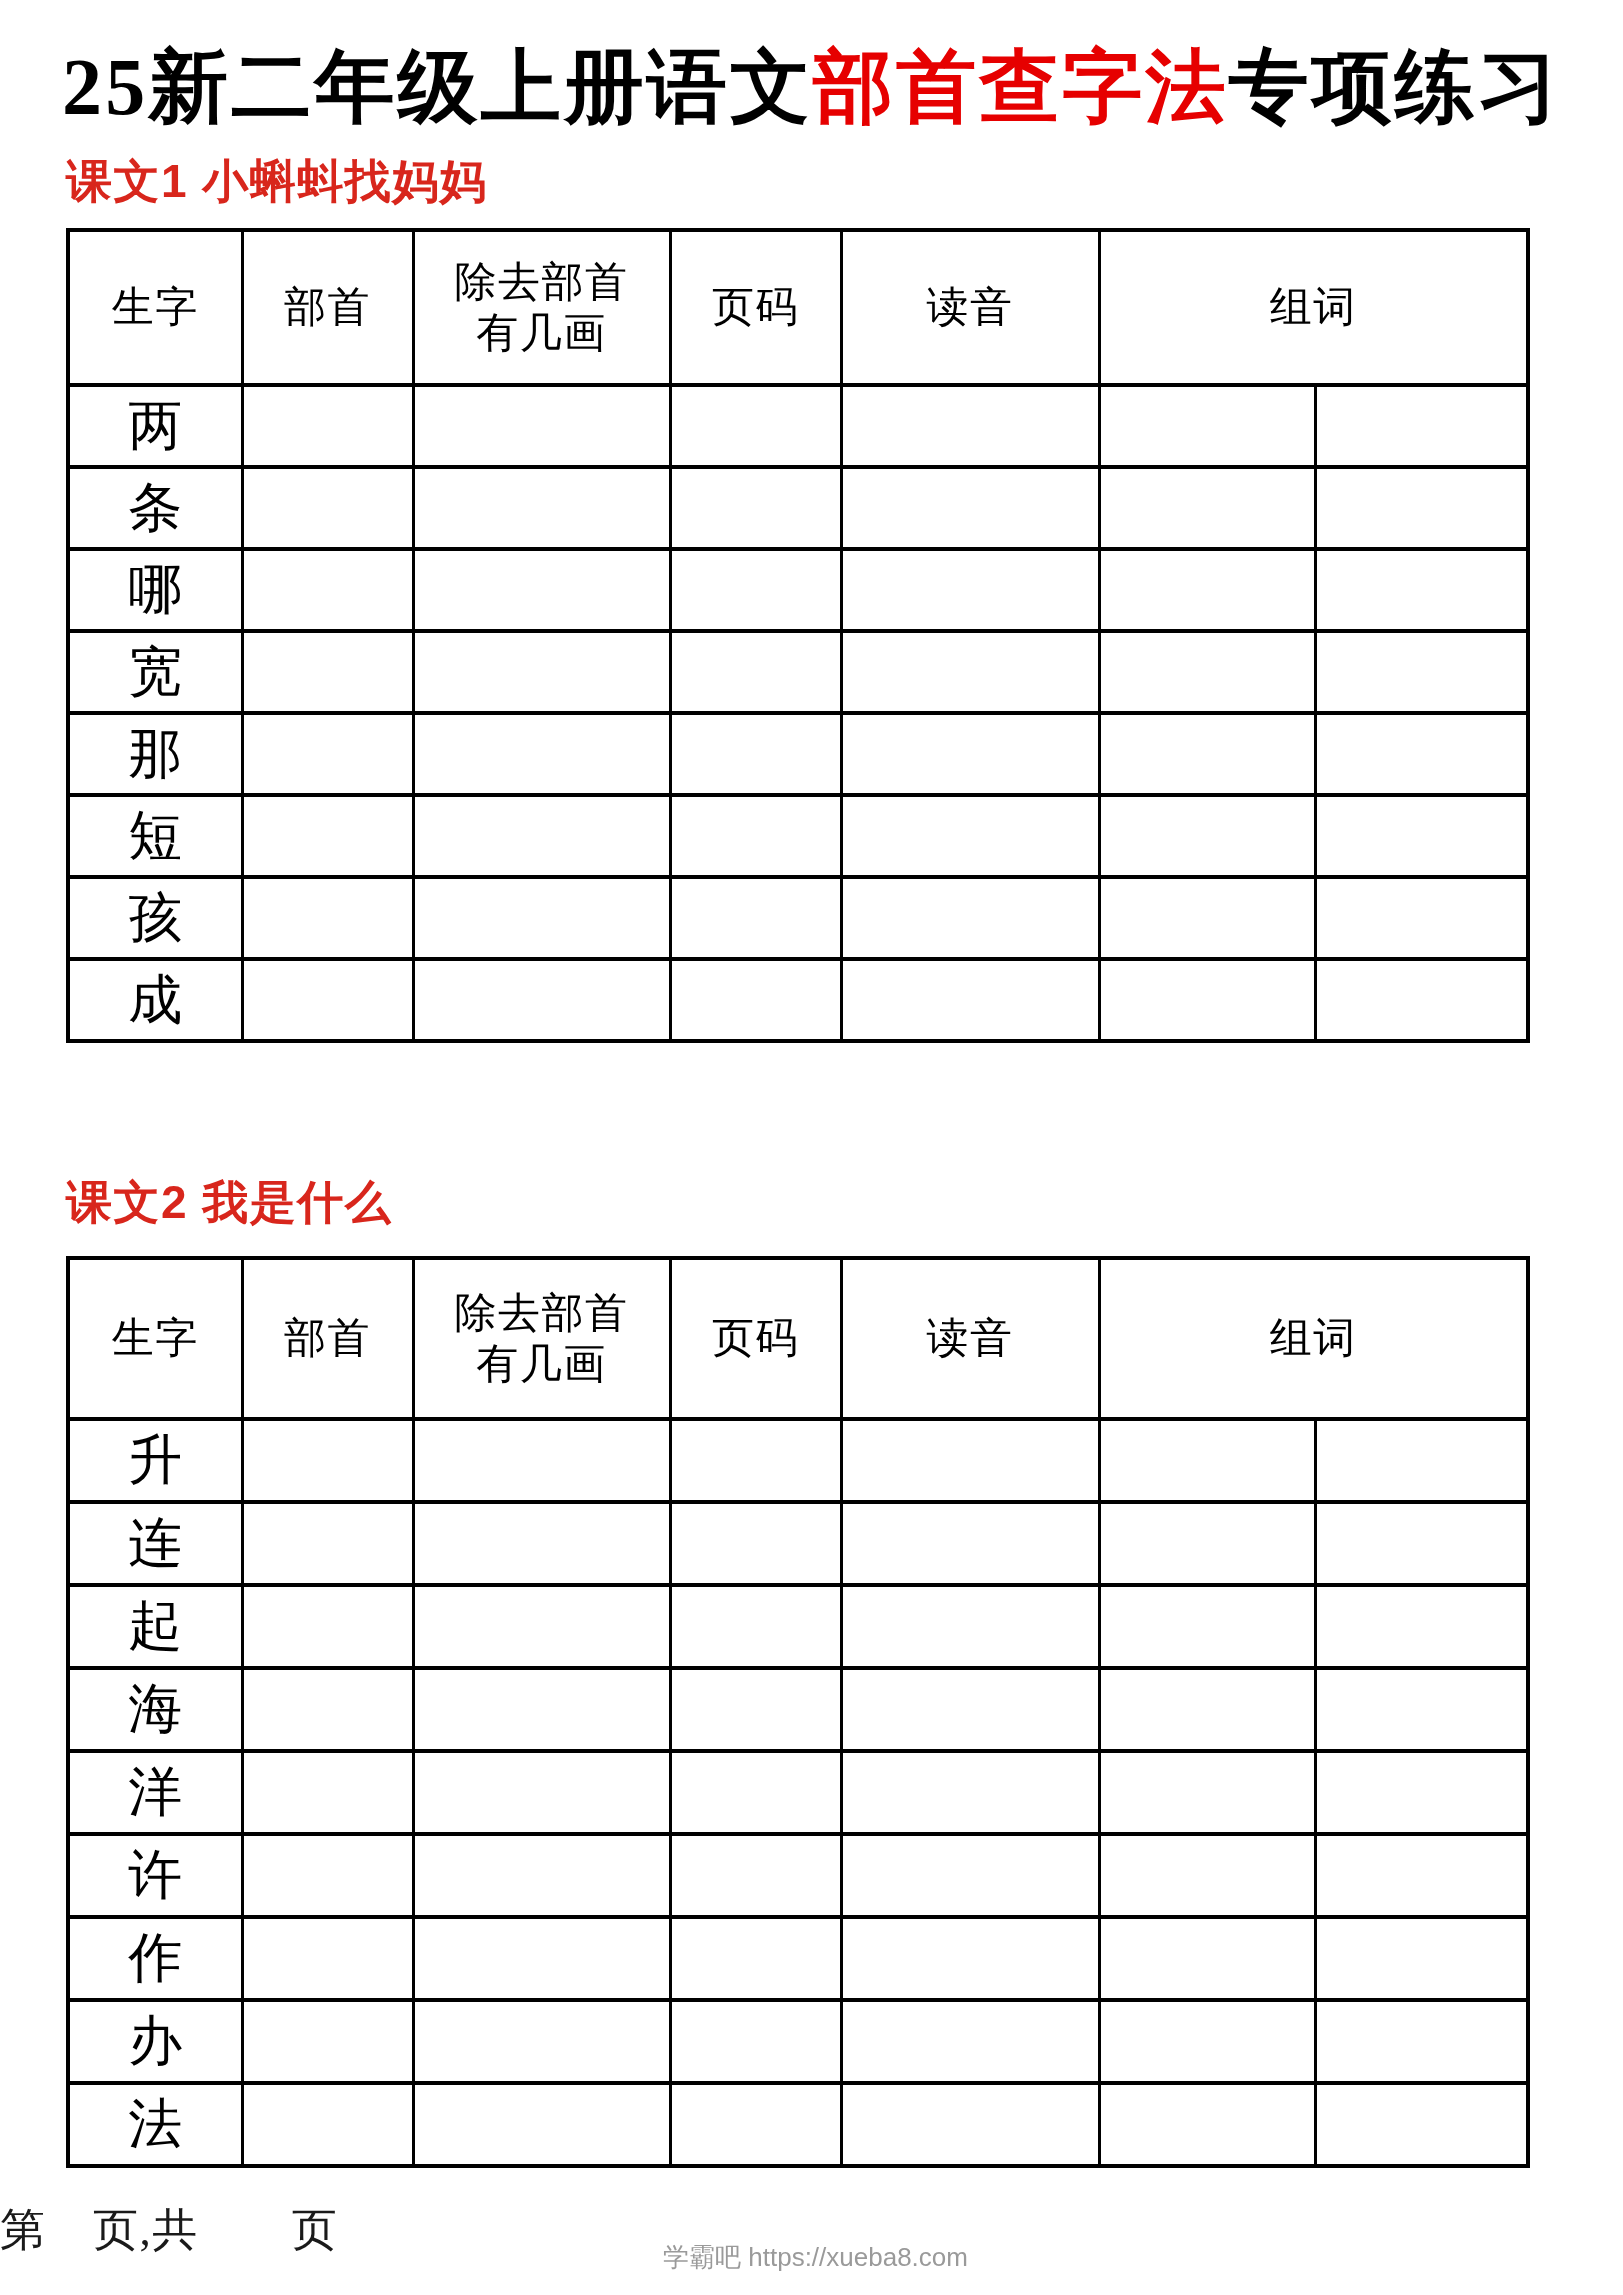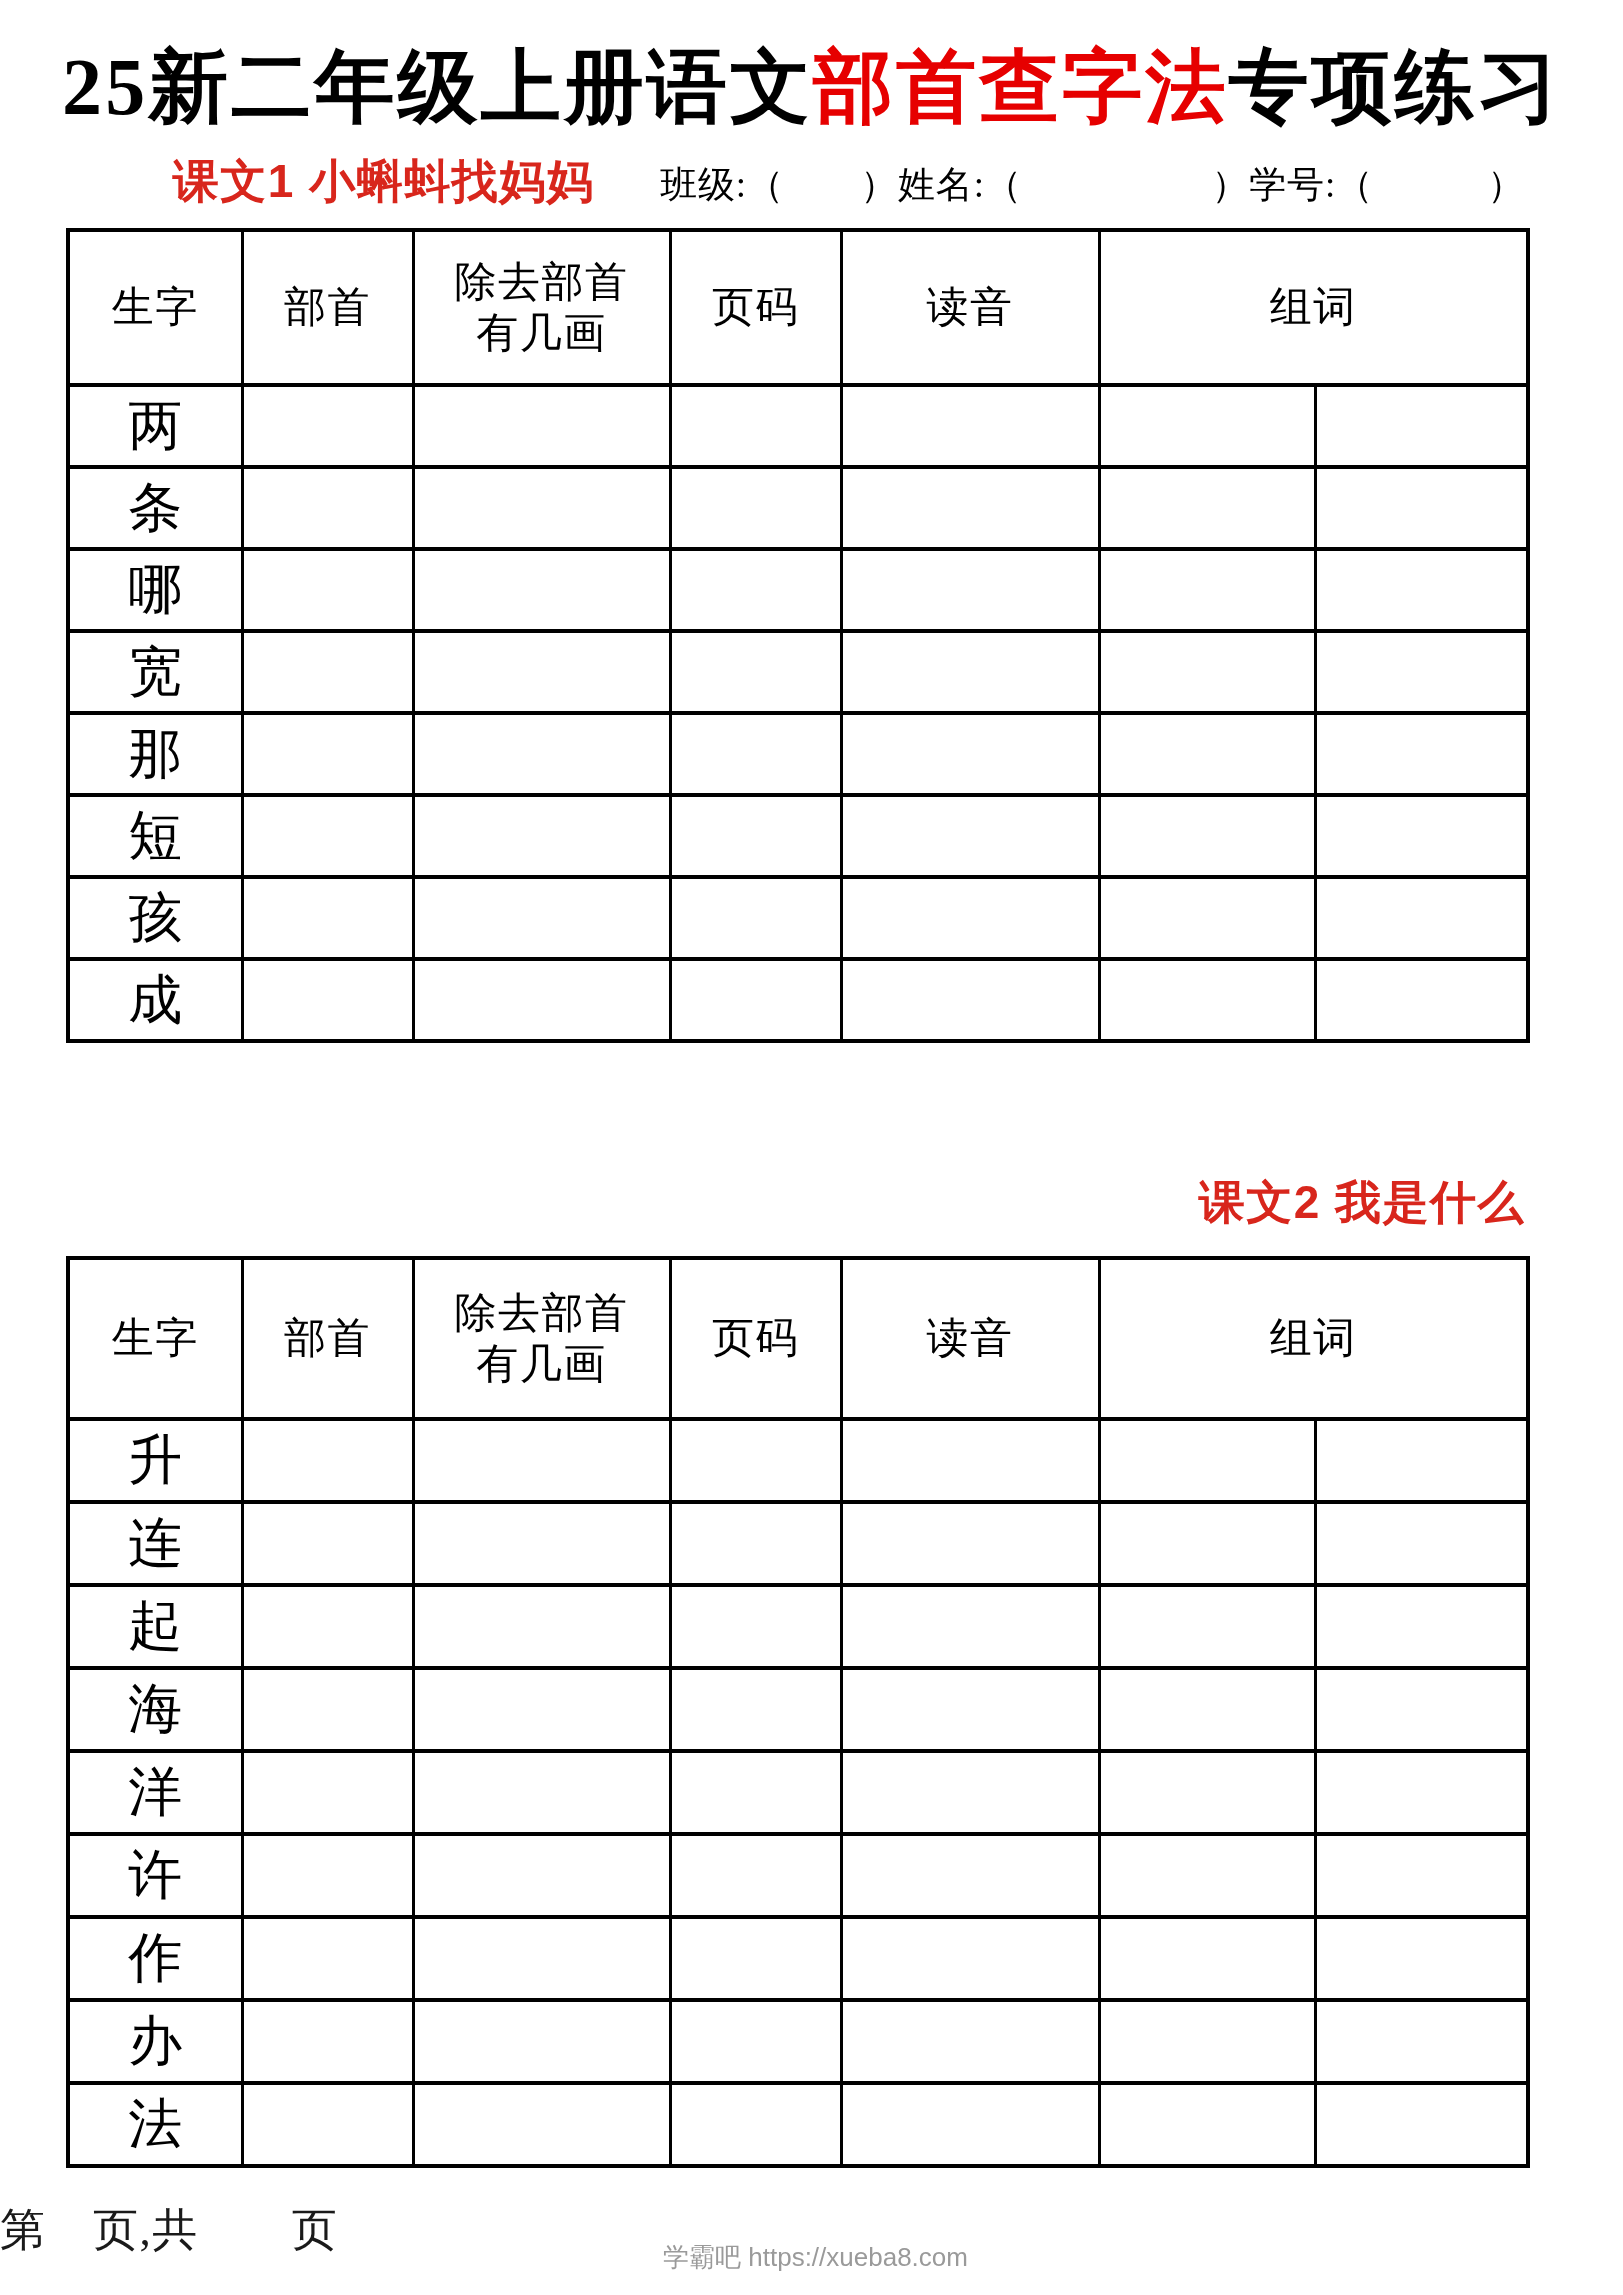--- a/index.html
+++ b/index.html
@@ -29,23 +29,21 @@
   .title .hl { color: var(--title_red, #e60000); }
 
   
   .section { position: absolute; left: 66px; width: 1459px; }
   .section-0 { top: 151px; }
   .section-1 { top: 1172px; }
 
   .sec-head-row {
     display: flex;
     align-items: baseline;
-    gap: 66px;
     height: 77px;
-    justify-content: flex-end;
   }
   .section-1 .sec-head-row { height: 84px; }
 
   .sec-heading {
     font-family: "Liberation Sans", "DejaVu Sans", sans-serif;
     font-weight: 700;
     font-size: 46px;
     letter-spacing: 1.5px;
     color: var(--heading_red, #d8261c);
     white-space: nowrap;
@@ -120,21 +118,20 @@
 <body>
 
 <div class="page">
 
   <h1 class="title"><span>25新二年级上册语文</span><span class="hl">部首查字法</span><span>专项练习</span></h1>
 
   <div id="sections">
   <div class="section section-0">
     <div class="sec-head-row">
       <span class="sec-heading">课文1 小蝌蚪找妈妈</span>
-      <span class="info">班级:（　　）姓名:（　　　　　）学号:（　　　）</span>
     </div>
     <table class="radical-table">
       <colgroup>
         <col class="c1">
             <col class="c2">
             <col class="c3">
             <col class="c4">
         <col class="c5">
             <col class="c6">
             <col class="c7">

